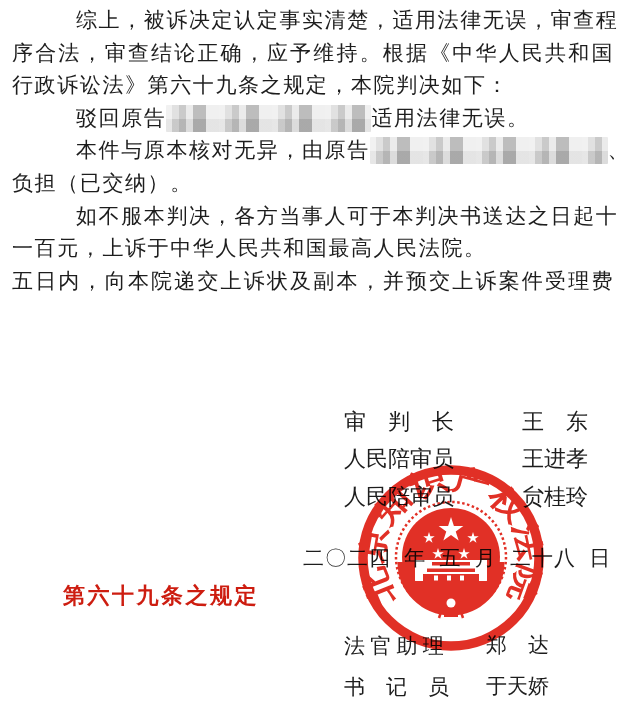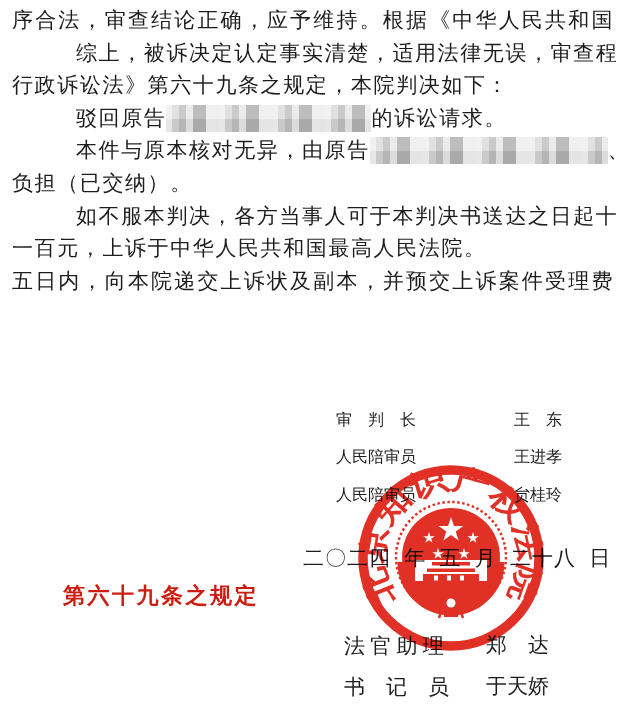--- a/index.html
+++ b/index.html
@@ -17,21 +17,21 @@
   .redact{
     display:inline-block;height:27px;vertical-align:-7px;border-radius:1px;
     background-color:#d6d6d6;
     background-image:
       repeating-linear-gradient(90deg, rgba(255,255,255,.55) 0 6px, rgba(0,0,0,0) 6px 13px,
         rgba(0,0,0,.10) 13px 20px, rgba(255,255,255,.35) 20px 27px,
         rgba(0,0,0,.16) 27px 40px, rgba(255,255,255,.5) 40px 53px),
       repeating-linear-gradient(0deg, rgba(0,0,0,.06) 0 13px, rgba(255,255,255,.28) 13px 27px);
   }
   
-  .sigblock{position:absolute;left:336px;top:403px;font-size:16px;font-family:Liberation Mono, monospace;}
+  .sigblock{position:absolute;left:344px;top:403px;font-size:22px;}
   .sigrow{height:37.4px;line-height:37.4px;display:flex;white-space:nowrap;}
   .sig-label{display:inline-block;width:118px;}
   .sig-name{margin-left:60px;}
   
   .dateline{position:absolute;left:303px;top:545px;height:26px;line-height:26px;
     font-size:21px;letter-spacing:1px;word-spacing:7px;white-space:nowrap;}
   
   .staffblock{position:absolute;left:344px;top:626px;font-size:21px;}
   .staffrow{height:41px;line-height:41px;display:flex;white-space:nowrap;}
   .staff-label{display:inline-block;width:118px;}
@@ -42,24 +42,24 @@
   
   .seal{position:absolute;left:354px;top:461px;width:194px;height:194px;
     mix-blend-mode:multiply;opacity:.95;}
 </style>
 </head>
 <body>
 
 <div class="page" style="color: rgb(29, 29, 29);">
 
   <div class="bodytext">
+      <div class="bline ind just"><span>综上，被诉决定认定事实清楚，适用法律无误，审查程</span></div>
       <div class="bline just"><span>序合法，审查结论正确，应予维持。根据《中华人民共和国</span></div>
-      <div class="bline ind just"><span>综上，被诉决定认定事实清楚，适用法律无误，审查程</span></div>
       <div class="bline"><span>行政诉讼法》第六十九条之规定，本院判决如下：</span></div>
-      <div class="bline ind"><span>驳回原告</span><span class="redact" style="width: 205px;"></span><span>的诉讼请求。</span></div>
+      <div class="bline ind"><span>驳回原告</span><span class="redact" style="width: 205px;"></span><span>适用法律无误。</span></div>
       <div class="bline ind"><span>本件与原本核对无异，由原告</span><span class="redact" style="width: 238px;"></span><span>、</span></div>
       <div class="bline"><span>负担（已交纳）。</span></div>
       <div class="bline ind just"><span>如不服本判决，各方当事人可于本判决书送达之日起十</span></div>
       <div class="bline"><span>一百元，上诉于中华人民共和国最高人民法院。</span></div>
       <div class="bline just"><span>五日内，向本院递交上诉状及副本，并预交上诉案件受理费</span></div>
     </div>
 
   <div class="sigblock">
       <div class="sigrow">
         <span class="sig-label">审　判　长</span>

